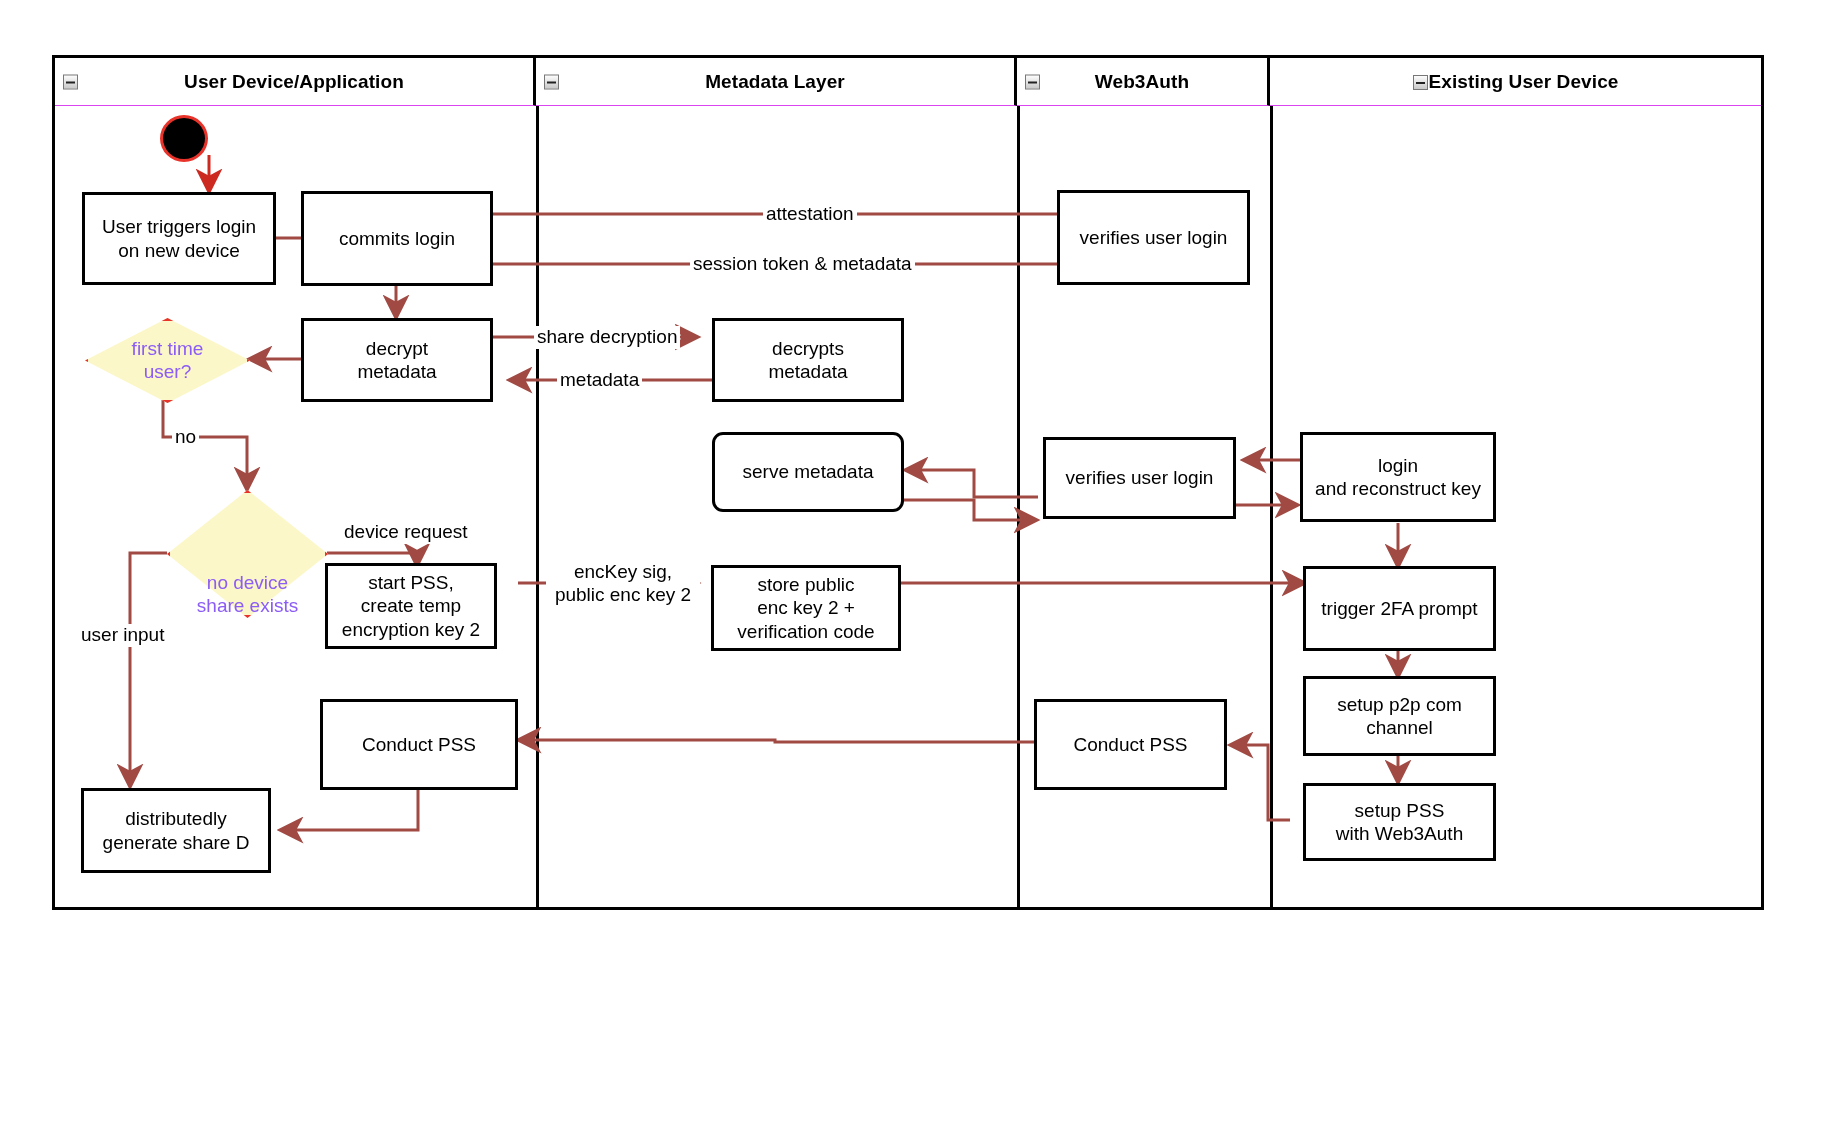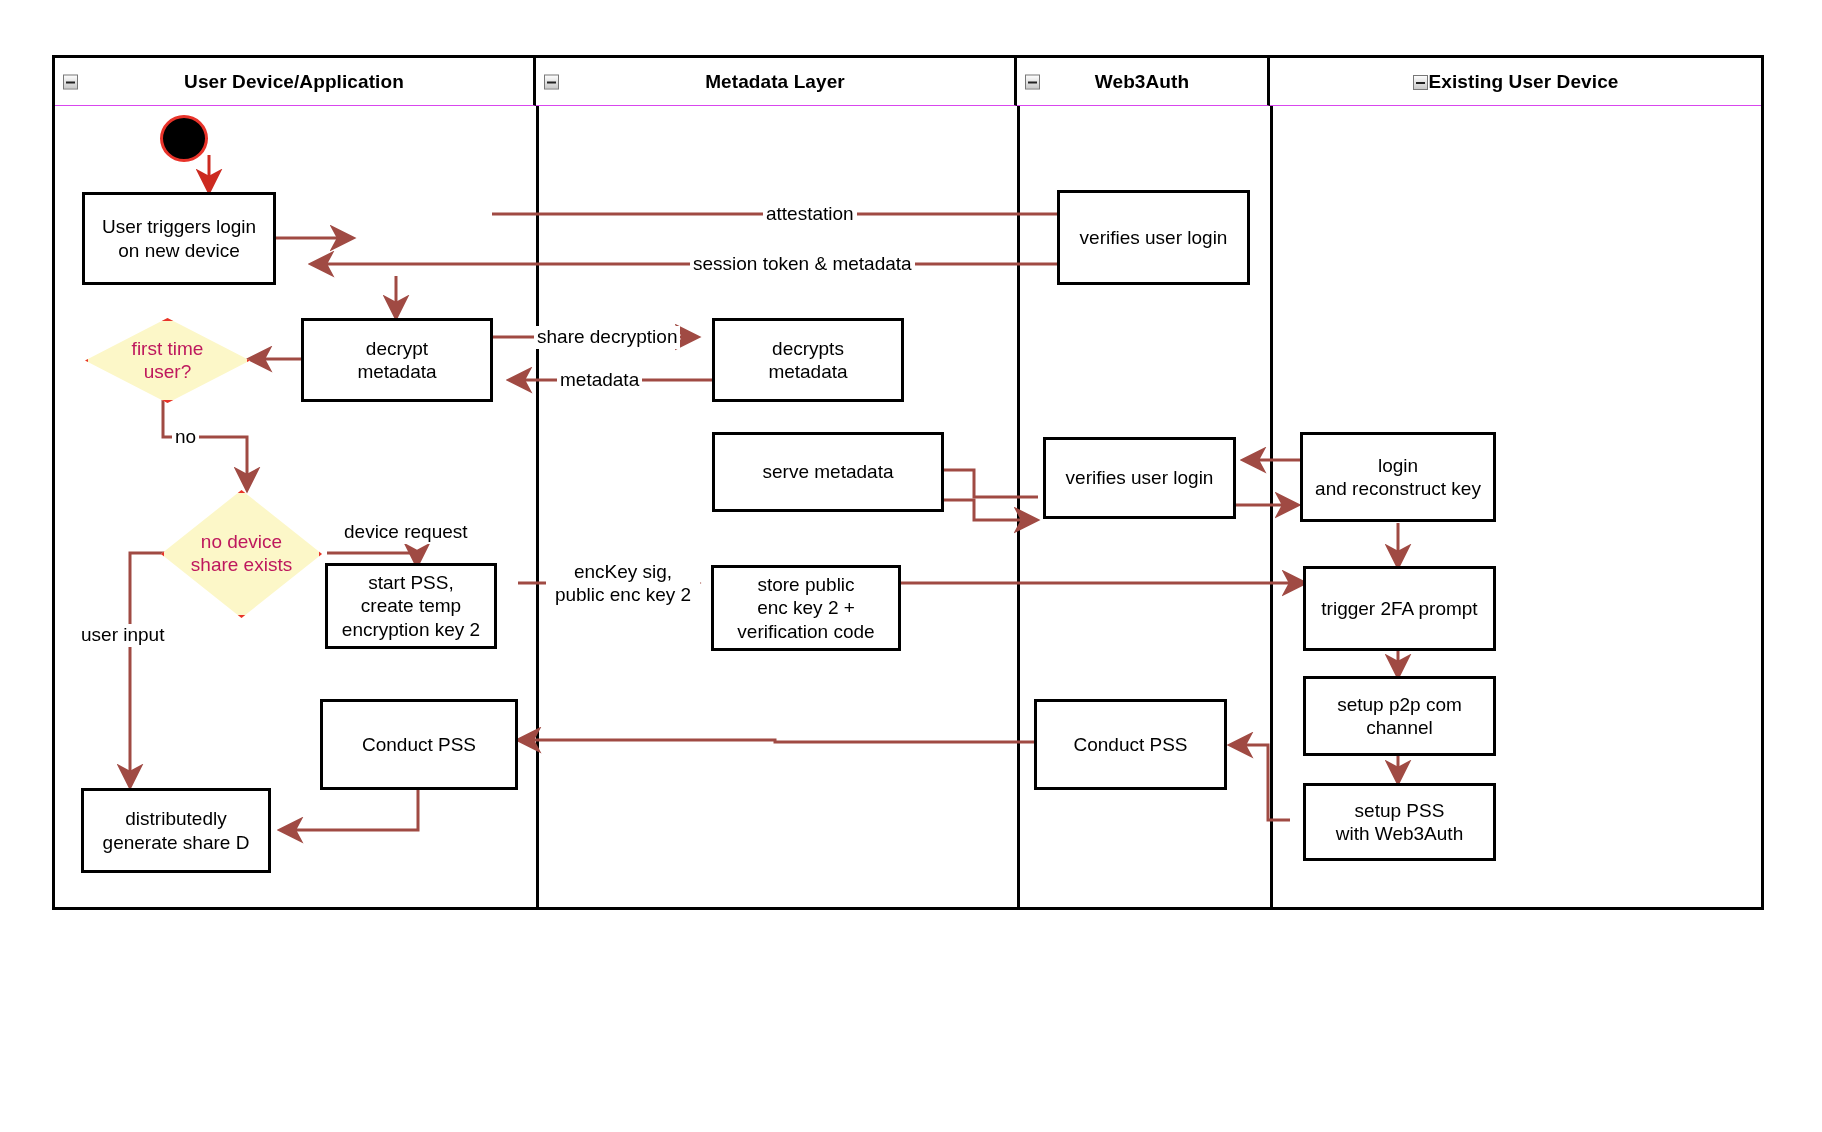--- a/index.html
+++ b/index.html
@@ -27,21 +27,21 @@
   .node{position:absolute;box-sizing:border-box;border:3px solid #000;background:#fff;
         display:flex;align-items:center;justify-content:center;text-align:center;
         font-size:19px;color:#000;line-height:1.22;padding:2px 4px;
         font-family:"Liberation Sans",sans-serif;white-space:pre-line;}
 
   .decision{position:absolute;display:flex;align-items:center;justify-content:center;}
   .decision .dshape{position:absolute;inset:0;background:#fcf7c8;
                     border:3px solid #e8332a;
                     clip-path:polygon(50% 0,100% 50%,50% 100%,0 50%);}
   .decision .dlabel{position:relative;z-index:3;text-align:center;font-size:19px;
-                    color:#be185d;line-height:1.2;white-space:pre-line;
+                    color:#8b5cf6;line-height:1.2;white-space:pre-line;
                     font-family:"Liberation Sans",sans-serif;}
 
   .start-node{position:absolute;border-radius:50%;background:#000;
               border:3px solid #e8332a;box-sizing:border-box;}
 
   
   .edge-label{position:absolute;font-size:19px;color:#000;background:#fff;
               padding:0 3px;white-space:pre-line;text-align:center;line-height:1.2;
               font-family:"Liberation Sans",sans-serif;}
 
@@ -134,49 +134,50 @@
 
       <path d="M418,790 L418,830 L281,830" marker-end="url(#ah)"></path>
     </g>
   </svg>
 
   <div class="start-node" style="left:160px;top:115px;width:48px;height:47px;"></div>
 
   <div class="node" style="left:82px;top:192px;width:194px;height:93px;">User triggers login
 on new device</div>
 
+  <div class="node" style="left:301px;top:191px;width:192px;height:95px;">commits login</div>
 
   <div class="node" style="left:301px;top:318px;width:192px;height:84px;">decrypt
 metadata</div>
 
   <div class="decision" style="left:85px;top:318px;width:165px;height:85px;">
     <div class="dshape"></div>
     <div class="dlabel">first time
 user?</div>
   </div>
 
-  <div class="decision" style="left:161px;top:490px;width:161px;height:128px;">
+  <div class="decision" style="left:167px;top:490px;width:161px;height:128px;align-items:flex-end;">
     <div class="dshape"></div>
     <div class="dlabel">no device
 share exists</div>
   </div>
 
   <div class="node" style="left:325px;top:563px;width:172px;height:86px;">start PSS,
 create temp
 encryption key 2</div>
 
   <div class="node" style="left:320px;top:699px;width:198px;height:91px;">Conduct PSS</div>
 
   <div class="node" style="left:81px;top:788px;width:190px;height:85px;">distributedly
 generate share D</div>
 
   <div class="node" style="left:712px;top:318px;width:192px;height:84px;">decrypts
 metadata</div>
 
-  <div class="node" style="left:712px;top:432px;width:232px;height:80px;">serve metadata</div>
+  <div class="node" style="left:712px;top:432px;width:192px;height:80px;border-radius:11px;">serve metadata</div>
 
   <div class="node" style="left:711px;top:565px;width:190px;height:86px;">store public
 enc key 2 +
 verification code</div>
 
   <div class="node" style="left:1057px;top:190px;width:193px;height:95px;">verifies user login</div>
 
   <div class="node" style="left:1043px;top:437px;width:193px;height:82px;">verifies user login</div>
 
   <div class="node" style="left:1034px;top:699px;width:193px;height:91px;">Conduct PSS</div>

